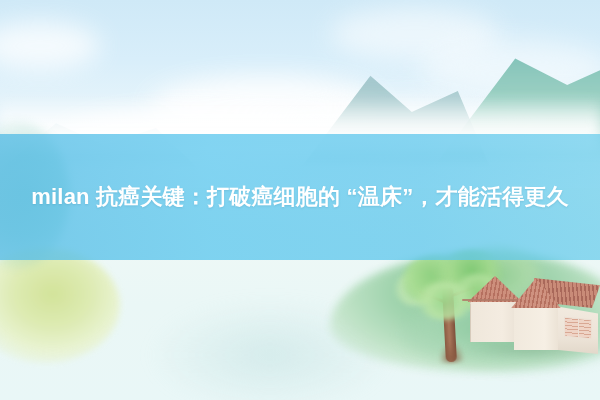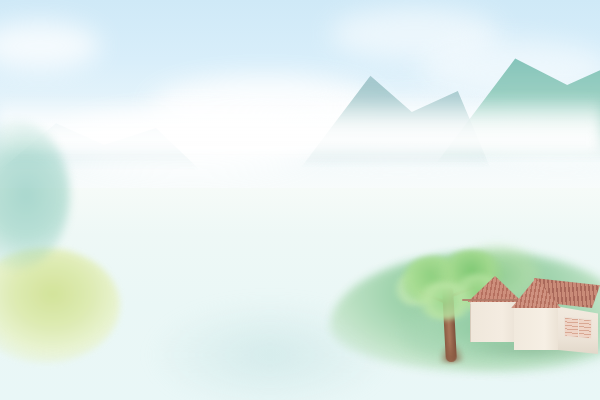--- a/index.html
+++ b/index.html
@@ -344,14 +344,17 @@
     <div class="h-side"></div>
     <div class="h-side-roof"></div>
     <div class="h-right-wall"></div>
     <div class="h-right-gable"></div>
     <div class="h-right-roof"></div>
     <div class="h-window"></div>
   </div>
 
   <div class="foliage-left2"></div>
 
+  <div class="band">
+    <h1 class="band-title">milan 抗癌关键：打破癌细胞的 “温床”，才能活得更久</h1>
+  </div>
 
 </div>
 
 </body></html>

